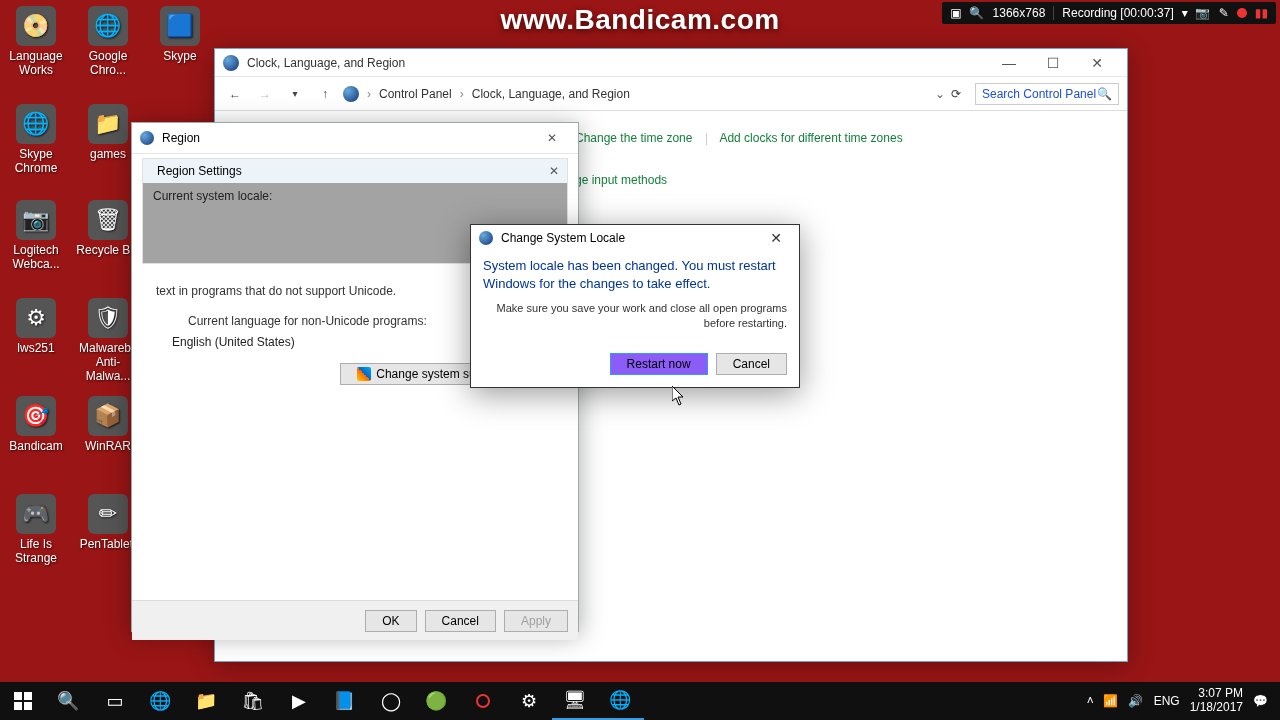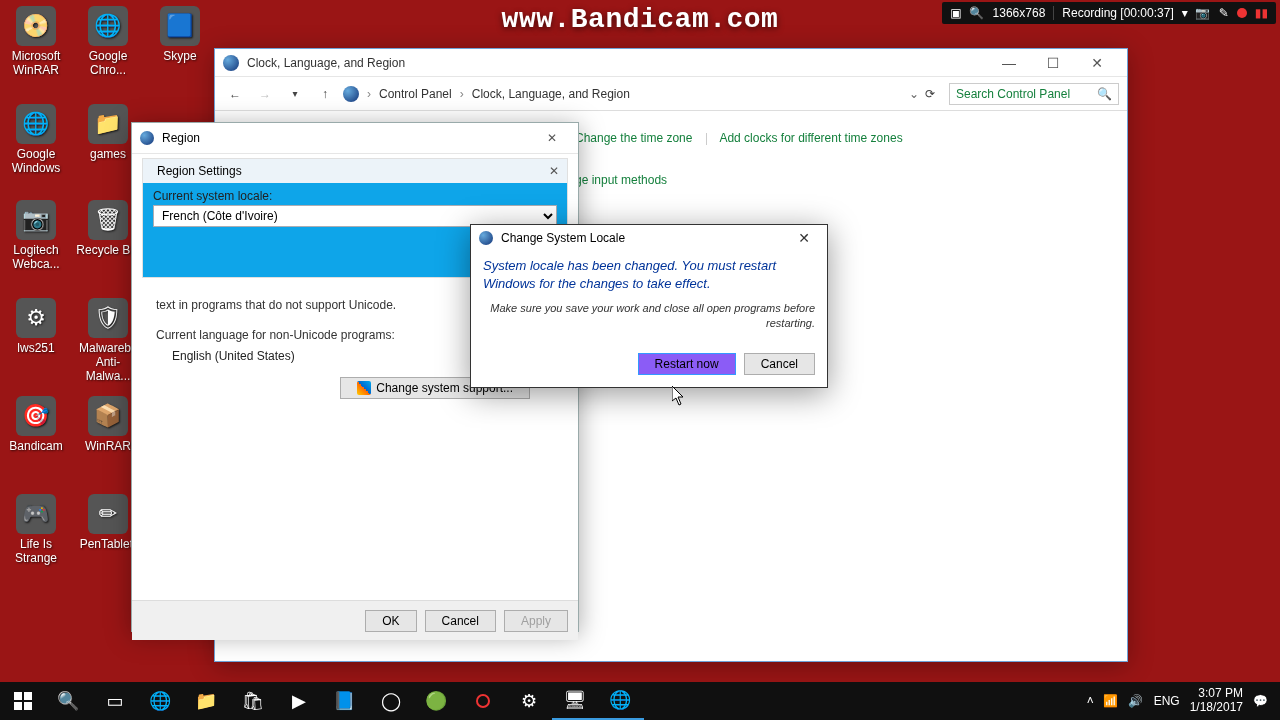--- a/index.html
+++ b/index.html
@@ -5,21 +5,21 @@
 * { margin: 0; padding: 0; box-sizing: border-box; font-family: "Segoe UI", Tahoma, sans-serif; font-size: 12px; }
 html, body { width: 1280px; height: 720px; overflow: hidden; }
 body { background: #9a1515; position: relative; }
 
 
 .desktop-icon { position: absolute; width: 64px; text-align: center; color: #fff; text-shadow: 1px 1px 2px rgba(0,0,0,.7); font-size: 11px; cursor: pointer; }
 .desktop-icon .ico { width: 40px; height: 40px; margin: 0 auto 4px; background: #555; border-radius: 6px; display: flex; align-items: center; justify-content: center; font-size: 22px; color: #fff; }
 .desktop-icon .lbl { line-height: 1.15; }
 
 
-.watermark { position: absolute; top: 4px; left: 50%; transform: translateX(-50%); color: #fff; font-size: 28px; font-weight: 700; text-shadow: 0 2px 6px rgba(0,0,0,.6); letter-spacing: .5px; font-family: Liberation Mono, monospace; }
+.watermark { position: absolute; top: 4px; left: 50%; transform: translateX(-50%); color: #fff; font-size: 28px; font-weight: 700; text-shadow: 0 2px 6px rgba(0,0,0,.6); letter-spacing: .5px; }
 
 
 .bandi-bar { position: absolute; top: 2px; right: 4px; height: 22px; background: #111; color: #fff; font-size: 11px; display: flex; align-items: center; gap: 8px; padding: 0 8px; border-radius: 2px; }
 .bandi-bar .rec { width: 10px; height: 10px; background: #e33; border-radius: 50%; }
 .bandi-bar .sep { width: 1px; height: 14px; background: #444; }
 
 
 .cp-window { position: absolute; left: 214px; top: 48px; width: 914px; height: 614px; background: #fff; border: 1px solid #6fa3d8; box-shadow: 0 4px 24px rgba(0,0,0,.3); }
 .cp-titlebar { height: 28px; background: #fff; display: flex; align-items: center; padding: 0 8px; border-bottom: 1px solid #e6e6e6; }
 .cp-titlebar .globe { width: 16px; height: 16px; border-radius: 50%; background: radial-gradient(circle at 30% 30%, #6ad, #137); margin-right: 8px; }
@@ -28,63 +28,63 @@
 .cp-winbtns div { width: 44px; height: 28px; display: flex; align-items: center; justify-content: center; color: #555; font-size: 14px; cursor: pointer; }
 
 .cp-nav { height: 34px; display: flex; align-items: center; gap: 6px; padding: 0 8px; border-bottom: 1px solid #ddd; }
 .cp-nav .navbtn { width: 24px; height: 24px; display: flex; align-items: center; justify-content: center; color: #444; cursor: pointer; border-radius: 3px; }
 .cp-nav .globe2 { width: 16px; height: 16px; border-radius: 50%; background: radial-gradient(circle at 30% 30%, #6ad, #137); }
 .cp-nav .crumb { color: #333; }
 .cp-nav .chev { color: #888; padding: 0 2px; }
 .cp-nav .spacer { flex: 1; }
 .cp-nav .drop { color: #666; cursor: pointer; }
 .cp-nav .refresh { color: #444; cursor: pointer; }
-.cp-search { width: 170px; border: 1px solid #ccc; height: 22px; display: flex; align-items: center; padding: 0 6px; color: #15803d; justify-content: space-between; }
+.cp-search { width: 144px; border: 1px solid #ccc; height: 22px; display: flex; align-items: center; padding: 0 6px; color: #1d4ed8; justify-content: space-between; }
 
 .cp-body { padding: 20px 0 0 360px; position: relative; height: calc(100% - 62px); }
 .cp-links { color: #0066cc; }
 .cp-links a { color: #15803d; text-decoration: none; cursor: pointer; }
 .cp-links .row { margin-bottom: 14px; }
 .cp-links .sep-bar { display: inline-block; width: 1px; height: 12px; background: #ccc; margin: 0 10px; vertical-align: middle; }
 
 
 .region-win { position: absolute; left: 131px; top: 122px; width: 448px; height: 510px; background: #fff; border: 1px solid #9aa; box-shadow: 0 4px 24px rgba(0,0,0,.35); }
 .region-title { height: 26px; background: #fff; display: flex; align-items: center; padding: 15px 8px; border-bottom: 1px solid #e6e6e6; }
 .region-title .ico-sm { width: 14px; height: 14px; border-radius: 50%; background: radial-gradient(circle at 30% 30%, #6ad, #137); margin-right: 8px; }
 .region-title .closex { margin-left: auto; width: 36px; height: 26px; display: flex; align-items: center; justify-content: center; color: #555; cursor: pointer; }
 
 .region-body { padding: 0; position: relative; height: calc(100% - 26px); }
 
-.region-settings-panel { margin: 4px 10px 10px; border: 1px solid #e0e0e0; background: #0ea5e9; }
+.region-settings-panel { margin: 4px 10px 10px; border: 1px solid #e0e0e0; background: #a3a3a3; padding-bottom: 10px; }
 .region-settings-panel .hdr { height: 24px; display: flex; align-items: center; padding: 0 8px; background: #ecf3f9; gap: 6px; }
 .region-settings-panel .hdr .closex2 { margin-left: auto; color: #555; cursor: pointer; }
 .region-settings-panel p { margin: 8px 10px; color: #222; line-height: 1.35; }
 .region-settings-panel .lblrow { margin: 6px 10px 2px; color: #222; }
 .region-settings-panel select { width: calc(100% - 20px); margin: 0 10px; height: 22px; border: 1px solid #abadb3; background: #fff; padding: 0 4px; }
 .region-settings-panel .btnrow { margin: 28px 10px 0; text-align: right; }
 
 .lower-text { padding: 10px 24px; }
 .lower-text p { color: #333; line-height: 1.3; }
-.lower-text .lbl2 { margin-top: 14px; }
+.lower-text .lbl2 { margin-top: 14px; margin-left: 32px; }
 .lower-text .val { padding: 6px 0 14px 16px; color: #222; }
 .change-locale-row { text-align: right; padding-right: 24px; }
 
 .dlg-btnbar { position: absolute; left: 0; right: 0; bottom: 0; height: 40px; background: #f0f0f0; border-top: 1px solid #ddd; display: flex; align-items: center; justify-content: flex-end; gap: 8px; padding: 0 10px; }
 
 .btn { height: 22px; padding: 0 16px; background: #e6e6e6; border: 1px solid #adadad; cursor: pointer; color: #000; display: inline-flex; align-items: center; justify-content: center; }
 .btn.default { border-color: #3399ff; background: #8b5cf6; }
 .btn.disabled { color: #a0a0a0; cursor: default; }
 
 .shield { width: 14px; height: 14px; background: linear-gradient(45deg, #ffcc00, #ff6600 50%, #0066cc 50%, #00aaee); margin-right: 5px; border-radius: 2px; }
 
 
-.modal { position: absolute; left: 470px; top: 224px; width: 358px; background: #fff; border: 1px solid #333; box-shadow: 0 6px 30px rgba(0,0,0,.4); z-index: 50; }
+.modal { position: absolute; left: 470px; top: 224px; width: 330px; background: #fff; border: 1px solid #333; box-shadow: 0 6px 30px rgba(0,0,0,.4); z-index: 50; }
 .modal .mtitle { height: 26px; background: #fff; display: flex; align-items: center; padding: 0 8px; }
 .modal .mtitle .closem { margin-left: auto; width: 30px; height: 26px; display: flex; align-items: center; justify-content: center; color: #333; cursor: pointer; font-size: 14px; }
-.modal .mbody { padding: 6px 12px 12px; font-style: italic; }
+.modal .mbody { padding: 6px 12px 12px; }
 .modal .mbody .headline { color: #003399; font-size: 13px; line-height: 1.4; margin-bottom: 8px; }
 .modal .mbody .sub { color: #333; font-size: 11px; line-height: 1.35; text-align: right; }
 .modal .mbtns { padding: 10px 12px 12px; display: flex; justify-content: flex-end; gap: 8px; }
 
 .cursor { position: absolute; left: 672px; top: 386px; width: 14px; height: 20px; z-index: 60; }
 .cursor svg { width: 100%; height: 100%; }
 
 
 .taskbar { position: absolute; left: 0; right: 0; bottom: 0; height: 38px; background: #101010; display: flex; align-items: center; }
 .taskbar .tbtn { width: 46px; height: 38px; display: flex; align-items: center; justify-content: center; color: #fff; font-size: 18px; cursor: pointer; }
@@ -107,33 +107,33 @@
   <span>▾</span>
   <span>📷</span>
   <span>✎</span>
   <span class="rec"></span>
   <span style="color:#e33;">▮▮</span>
 </div>
 
 <div id="desktop">
     <div class="desktop-icon" style="left: 4px; top: 6px;">
       <div class="ico">📀</div>
-      <div class="lbl">Microsoft WinRAR</div>
+      <div class="lbl">Language Works</div>
     </div>
     <div class="desktop-icon" style="left: 76px; top: 6px;">
       <div class="ico">🌐</div>
       <div class="lbl">Google Chro...</div>
     </div>
     <div class="desktop-icon" style="left: 148px; top: 6px;">
       <div class="ico">🟦</div>
       <div class="lbl">Skype</div>
     </div>
     <div class="desktop-icon" style="left: 4px; top: 104px;">
       <div class="ico">🌐</div>
-      <div class="lbl">Google Windows</div>
+      <div class="lbl">Skype Chrome</div>
     </div>
     <div class="desktop-icon" style="left: 76px; top: 104px;">
       <div class="ico">📁</div>
       <div class="lbl">games</div>
     </div>
     <div class="desktop-icon" style="left: 4px; top: 200px;">
       <div class="ico">📷</div>
       <div class="lbl">Logitech Webca...</div>
     </div>
     <div class="desktop-icon" style="left: 76px; top: 200px;">
@@ -215,23 +215,20 @@
     <div class="closex">✕</div>
   </div>
   <div class="region-body">
     <div class="region-settings-panel">
       <div class="hdr">
         <div class="ico-sm" style="margin-right:0;"></div>
         <span>Region Settings</span>
         <span class="closex2">✕</span>
       </div>
       <div class="lblrow">Current system locale:</div>
-      <select>
-        <option>French (Côte d'Ivoire)</option>
-      </select>
       <div class="btnrow">
         <button class="btn">OK</button>
       </div>
     </div>
 
     <div class="lower-text">
       <p>text in programs that do not support Unicode.</p>
       <p class="lbl2">Current language for non-Unicode programs:</p>
       <div class="val">English (United States)</div>
       <div class="change-locale-row">

